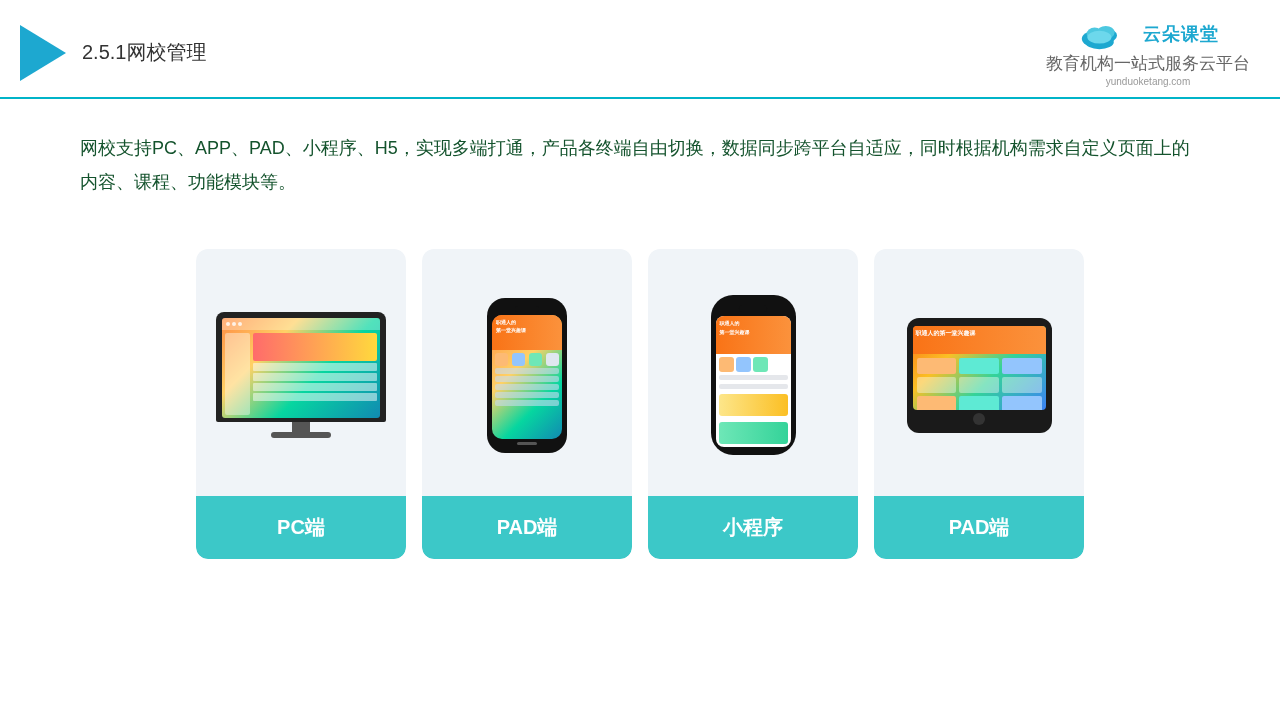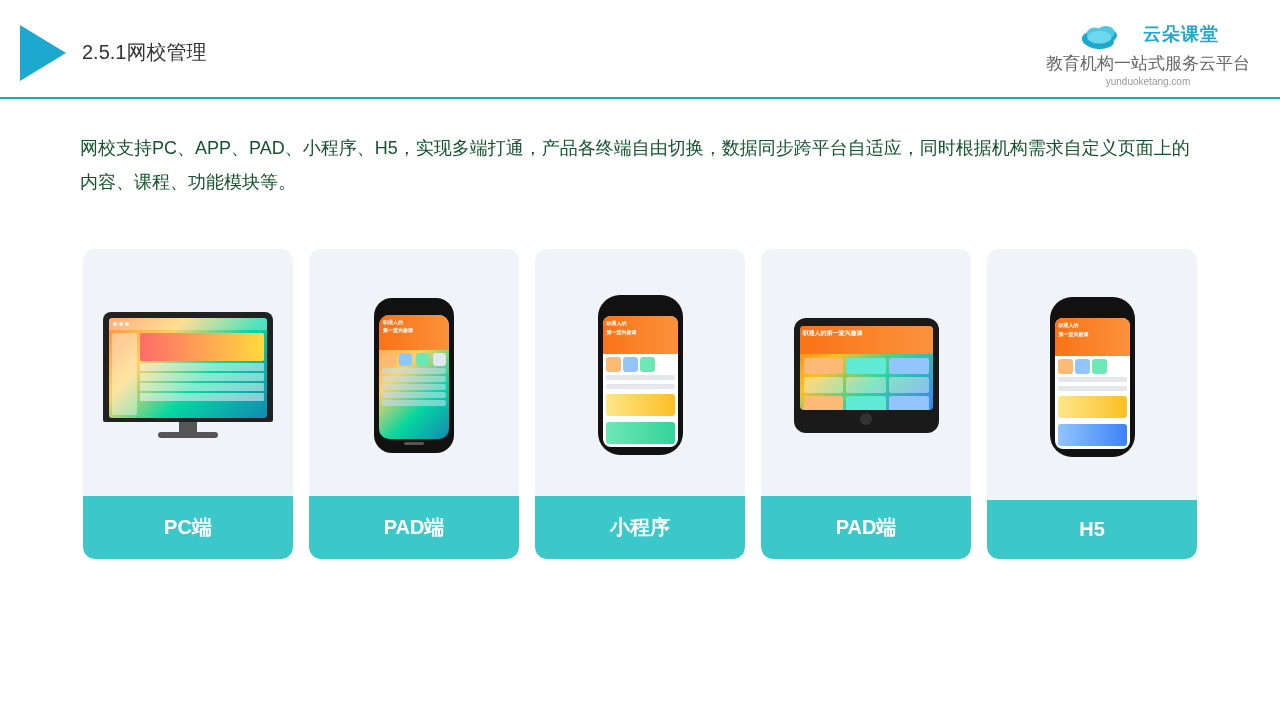--- a/index.html
+++ b/index.html
@@ -509,41 +509,14 @@
               <div class="tablet-cell blue"></div>
             </div>
           </div>
           <div class="tablet-home-btn"></div>
         </div>
       </div>
     </div>
     <div class="card-label">PAD端</div>
   </div>
 
-  <div class="card">
-    <div class="card-image-area">
-      <div class="phone-mockup">
-        <div class="smartphone-outer">
-          <div class="smartphone-notch"></div>
-          <div class="smartphone-screen">
-            <div class="smartphone-screen-top">
-              <div class="smartphone-banner-line">职通人的</div>
-              <div class="smartphone-banner-line">第一堂兴趣课</div>
-            </div>
-            <div class="smartphone-body">
-              <div class="smartphone-icon-row">
-                <div class="smartphone-icon orange"></div>
-                <div class="smartphone-icon blue"></div>
-                <div class="smartphone-icon green"></div>
-              </div>
-              <div class="smartphone-text-row"></div>
-              <div class="smartphone-text-row"></div>
-              <div class="smartphone-card-row"></div>
-              <div class="smartphone-card-row blue"></div>
-            </div>
-          </div>
-        </div>
-      </div>
-    </div>
-    <div class="card-label">H5</div>
-  </div>
 
 </div>
 
 </body></html>

